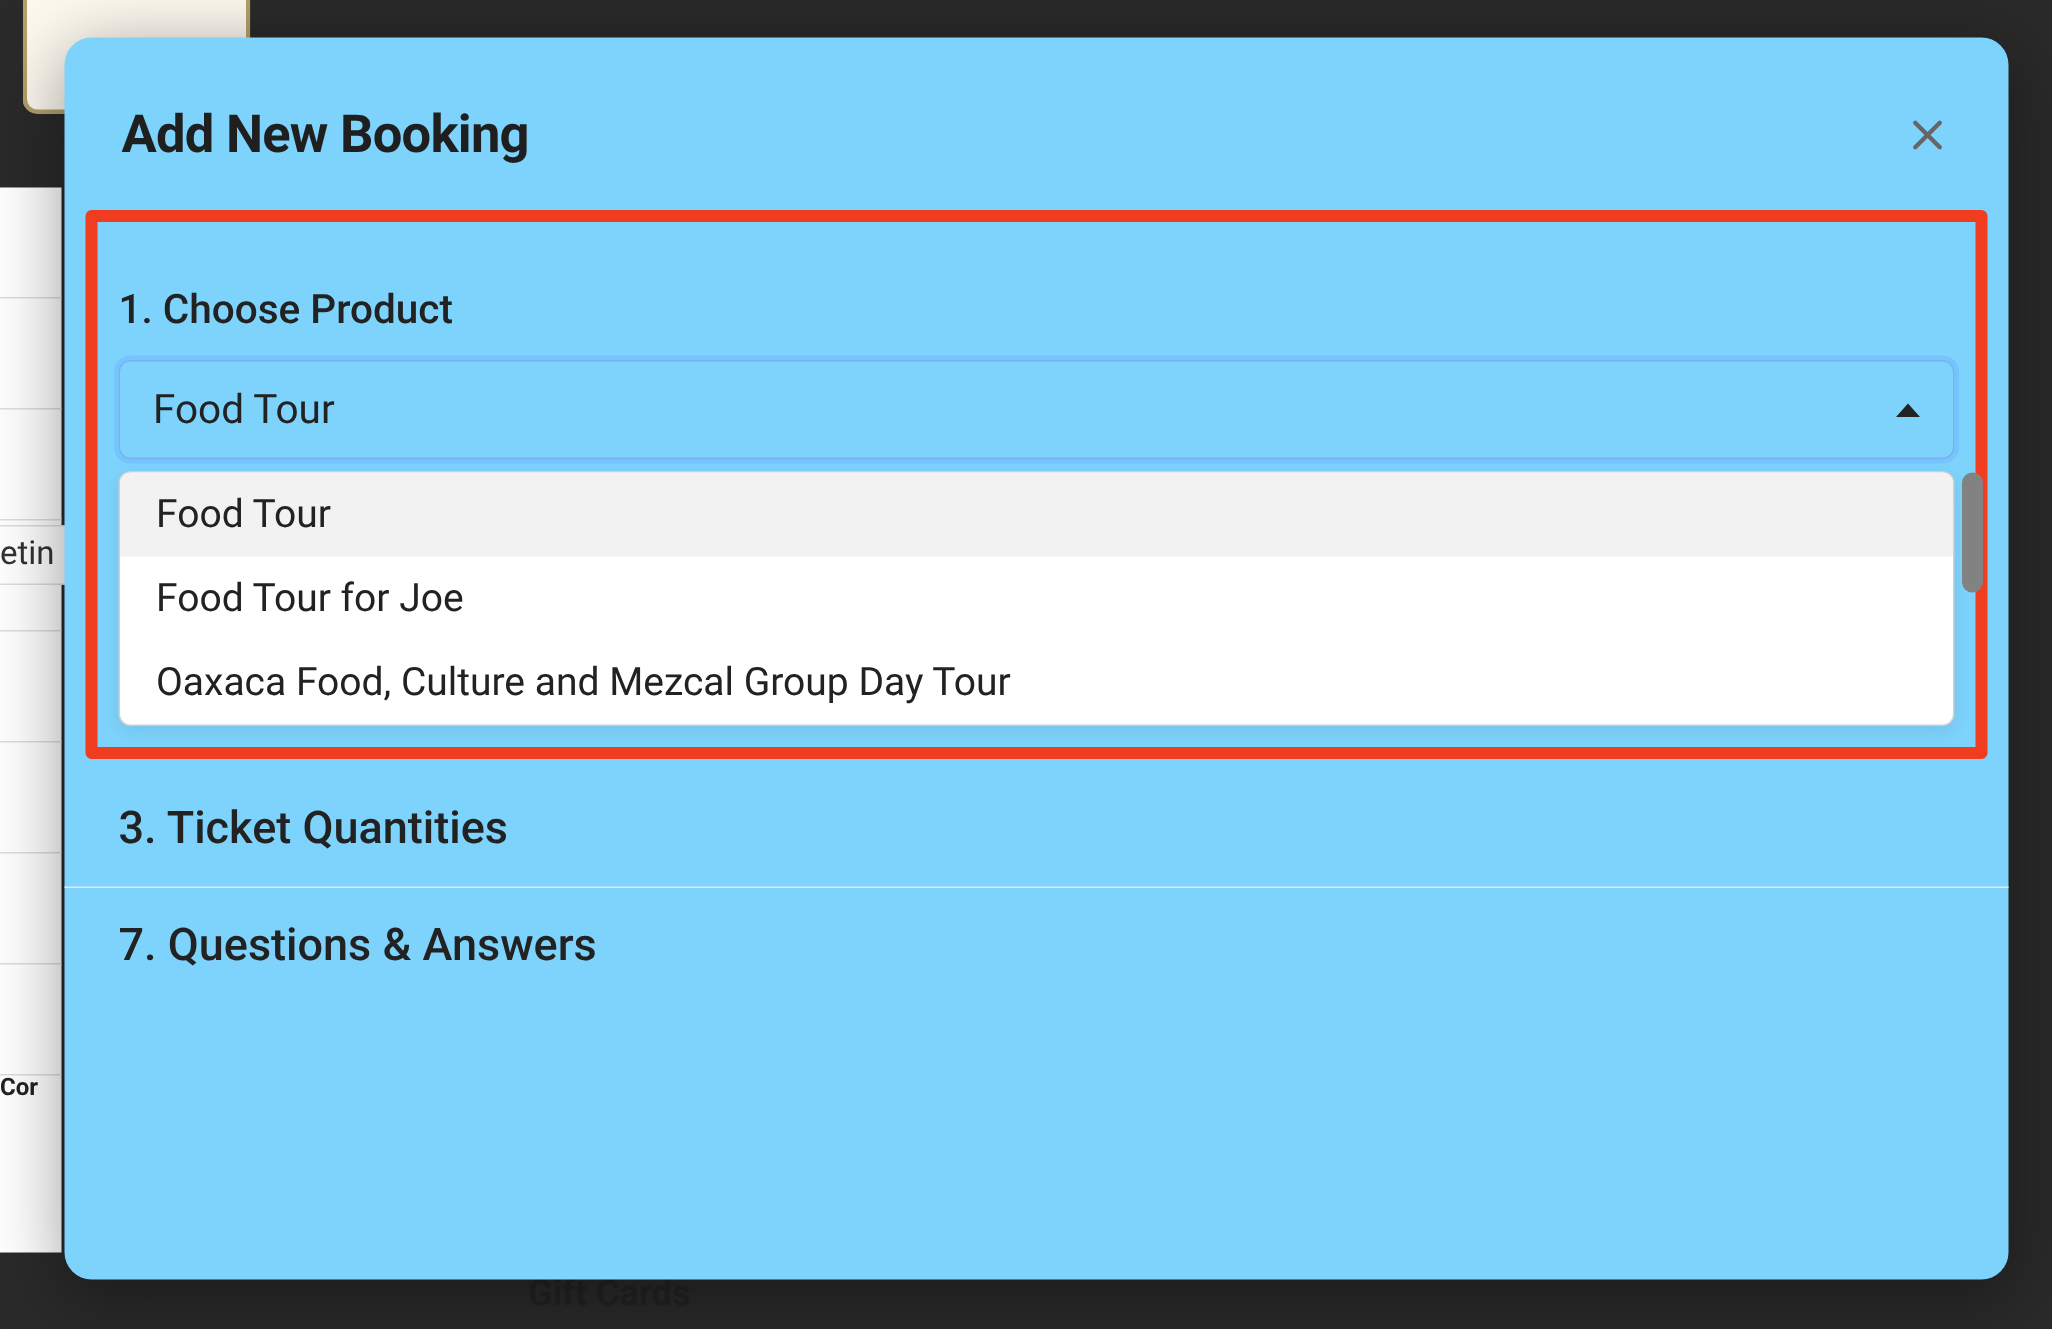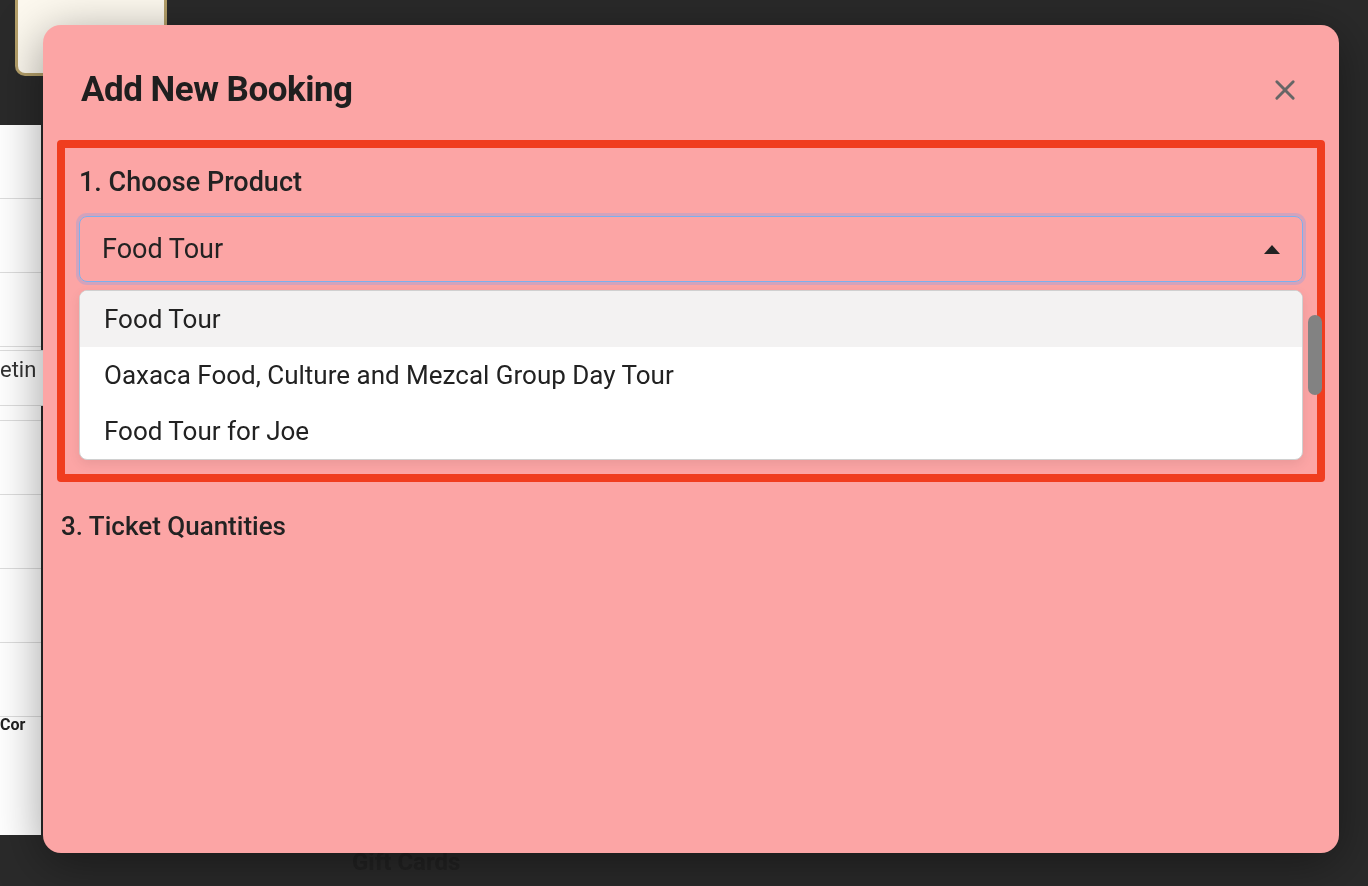--- a/index.html
+++ b/index.html
@@ -25,21 +25,21 @@
       border-top: none;
       border-radius: 0 0 10px 10px;
       background: #fdf9ef;
     }
     .bg-left-text1 {
       position: absolute;
       top: 350px;
       left: 0;
       background: #fff;
       width: 45px;
-      height: 56px;
+      height: 40px;
       font-size: 22px;
       color: #333;
       padding-top: 6px;
       border-top: 1px solid #ddd;
       border-bottom: 1px solid #ddd;
     }
     .bg-left-text2 {
       position: absolute;
       top: 715px;
       left: 0;
@@ -76,21 +76,21 @@
       font-size: 24px;
       font-weight: 700;
       color: #222;
     }
     .modal {
       position: absolute;
       top: 25px;
       left: 43px;
       width: 1296px;
       height: 828px;
-      background: #fca5a5;
+      background: #7dd3fc;
       border-radius: 18px;
       box-shadow: 0 10px 50px rgba(0,0,0,0.4);
     }
     .modal-header {
       display: flex;
       align-items: center;
       justify-content: space-between;
       padding: 44px 38px 0 38px;
     }
     .modal-title {
@@ -117,20 +117,21 @@
       border: 8px solid #f03d1f;
       border-radius: 4px;
       padding: 18px 14px 14px 14px;
       position: relative;
     }
     .section-title {
       font-size: 27px;
       font-weight: 500;
       color: #222;
       margin-bottom: 18px;
+      margin-top: 24px;
     }
     .select-box {
       border: 1px solid #b6b6b6;
       border-radius: 8px;
       padding: 16px 22px;
       display: flex;
       align-items: center;
       justify-content: space-between;
       cursor: pointer;
       box-shadow: 0 0 0 3px rgba(90, 155, 255, 0.25);
@@ -162,22 +163,22 @@
       cursor: pointer;
     }
     .dropdown-option.selected {
       background: #f3f2f2;
     }
     .step-list {
       margin-top: 8px;
     }
     .step-item {
       border-bottom: 1px solid #e6e6e6;
-      padding: 21px 18px;
-      font-size: 26px;
+      padding: 21px 36px;
+      font-size: 30px;
       color: #222;
       font-weight: 500;
     }
     .step-item:last-child {
       border-bottom: none;
     }
     .scrollbar {
       position: absolute;
       top: 315px;
       right: 46px;
@@ -218,23 +219,24 @@
   </div>
 
   <div class="highlight-box">
     <div class="section-title">1. Choose Product</div>
     <div class="select-box">
       <span class="select-value">Food Tour</span>
       <span class="caret-up"></span>
     </div>
     <div class="dropdown-list">
       <div class="dropdown-option selected">Food Tour</div>
+      <div class="dropdown-option">Food Tour for Joe</div>
       <div class="dropdown-option">Oaxaca Food, Culture and Mezcal Group Day Tour</div>
-      <div class="dropdown-option">Food Tour for Joe</div>
     </div>
   </div>
 
   <div class="step-list">
     <div class="step-item">3. Ticket Quantities</div>
+    <div class="step-item">7. Questions &amp; Answers</div>
   </div>
 </div>
 
 <div class="scrollbar"></div>
 
 </body></html>

